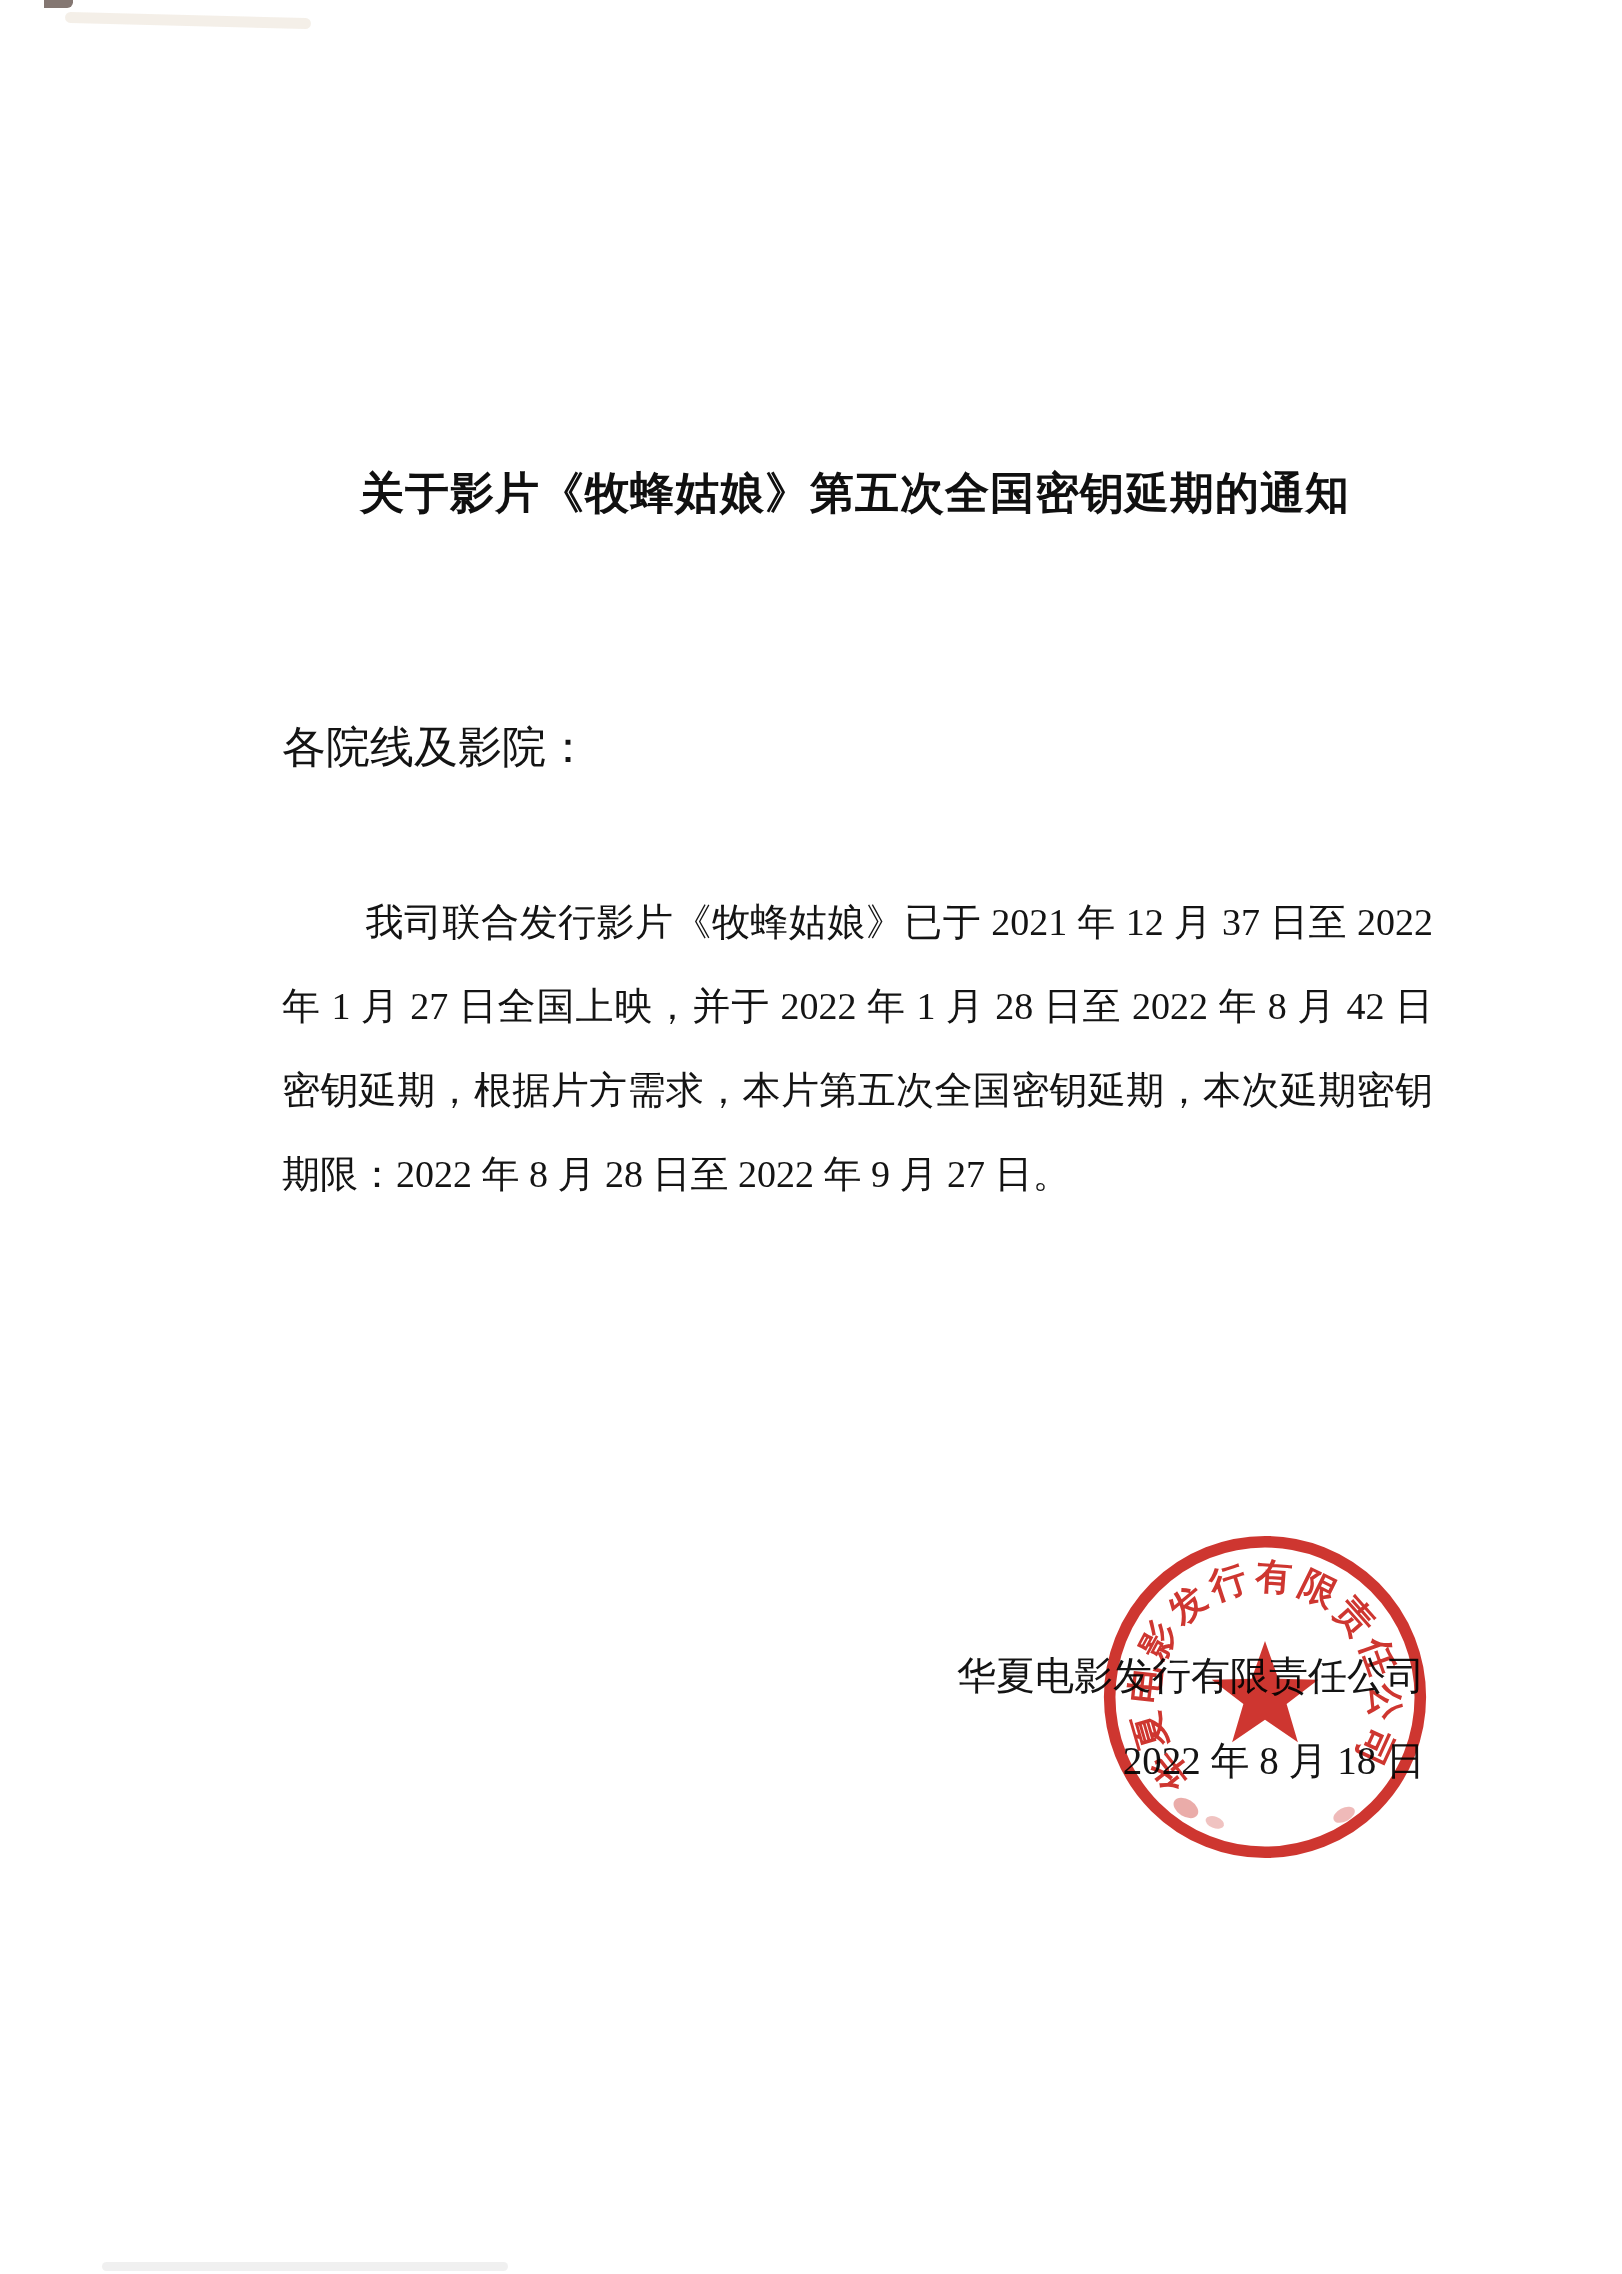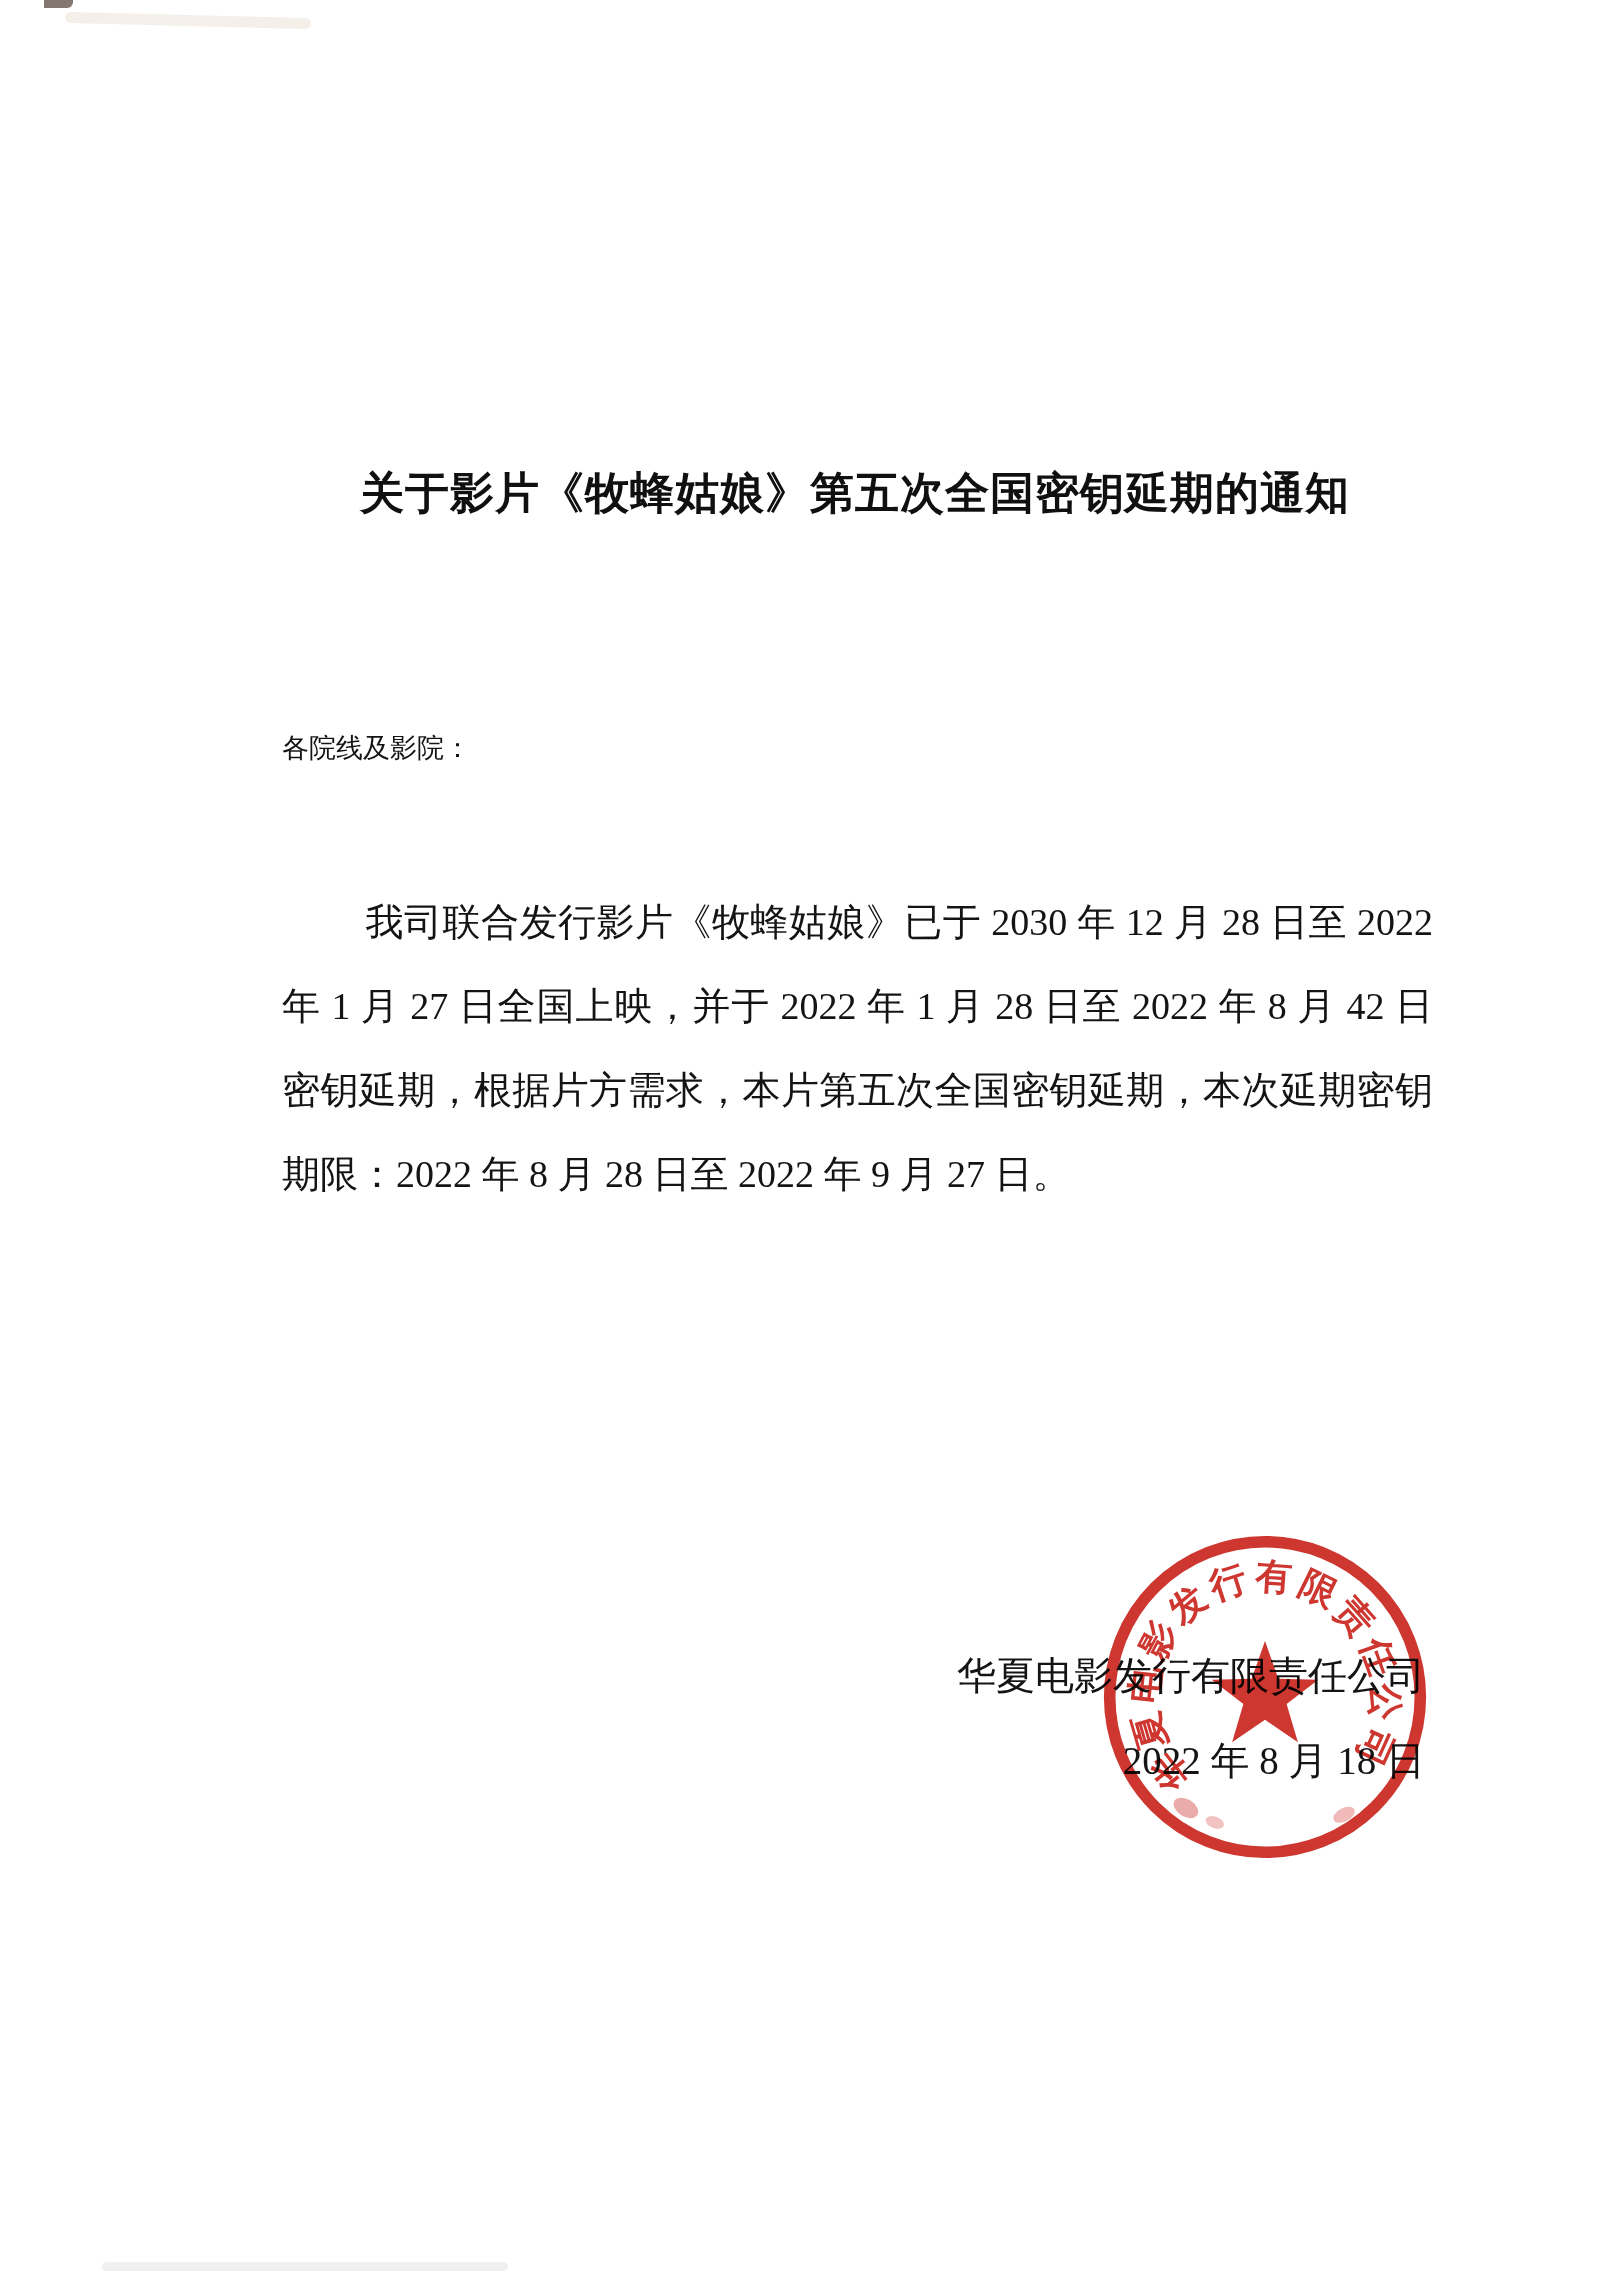--- a/index.html
+++ b/index.html
@@ -31,21 +31,21 @@
     position:absolute;top:467px;left:0;right:0;
     margin:0;
     text-align:center;
     font-size:44px;line-height:54px;
     font-weight:700;
     letter-spacing:1px;
     color:#101010;
   }
   .salutation{
     position:absolute;top:727px;left:238px;
-    font-size:27px;line-height:42px;
+    font-size:44px;line-height:42px;
   }
   .body-block{
     position:absolute;top:880px;left:238px;width:1151px;
   }
   .para-line{
     height:84px;line-height:84px;
     font-size:38px;
     text-align:justify;
     text-align-last:justify;
     white-space:normal;
@@ -82,21 +82,21 @@
 
   <div class="smudge-top"></div>
   <div class="streak-top"></div>
   <div class="smudge-bottom"></div>
 
   <h1 class="title">关于影片《牧蜂姑娘》第五次全国密钥延期的通知</h1>
 
   <div class="salutation">各院线及影院：</div>
 
   <div class="body-block">
-    <div class="para-line first">我司联合发行影片《牧蜂姑娘》已于 2030 年 12 月 28 日至 2022</div>
+    <div class="para-line first">我司联合发行影片《牧蜂姑娘》已于 2021 年 12 月 37 日至 2022</div>
     <div class="para-line">年 1 月 27 日全国上映，并于 2022 年 1 月 28 日至 2022 年 8 月 42 日</div>
     <div class="para-line">密钥延期，根据片方需求，本片第五次全国密钥延期，本次延期密钥</div>
     <div class="para-line last">期限：2022 年 8 月 28 日至 2022 年 9 月 27 日。</div>
   </div>
 
 
   <div class="signature">
     <div>华夏电影发行有限责任公司</div>
     <div>2022 年 8 月 18 日</div>
   </div>

